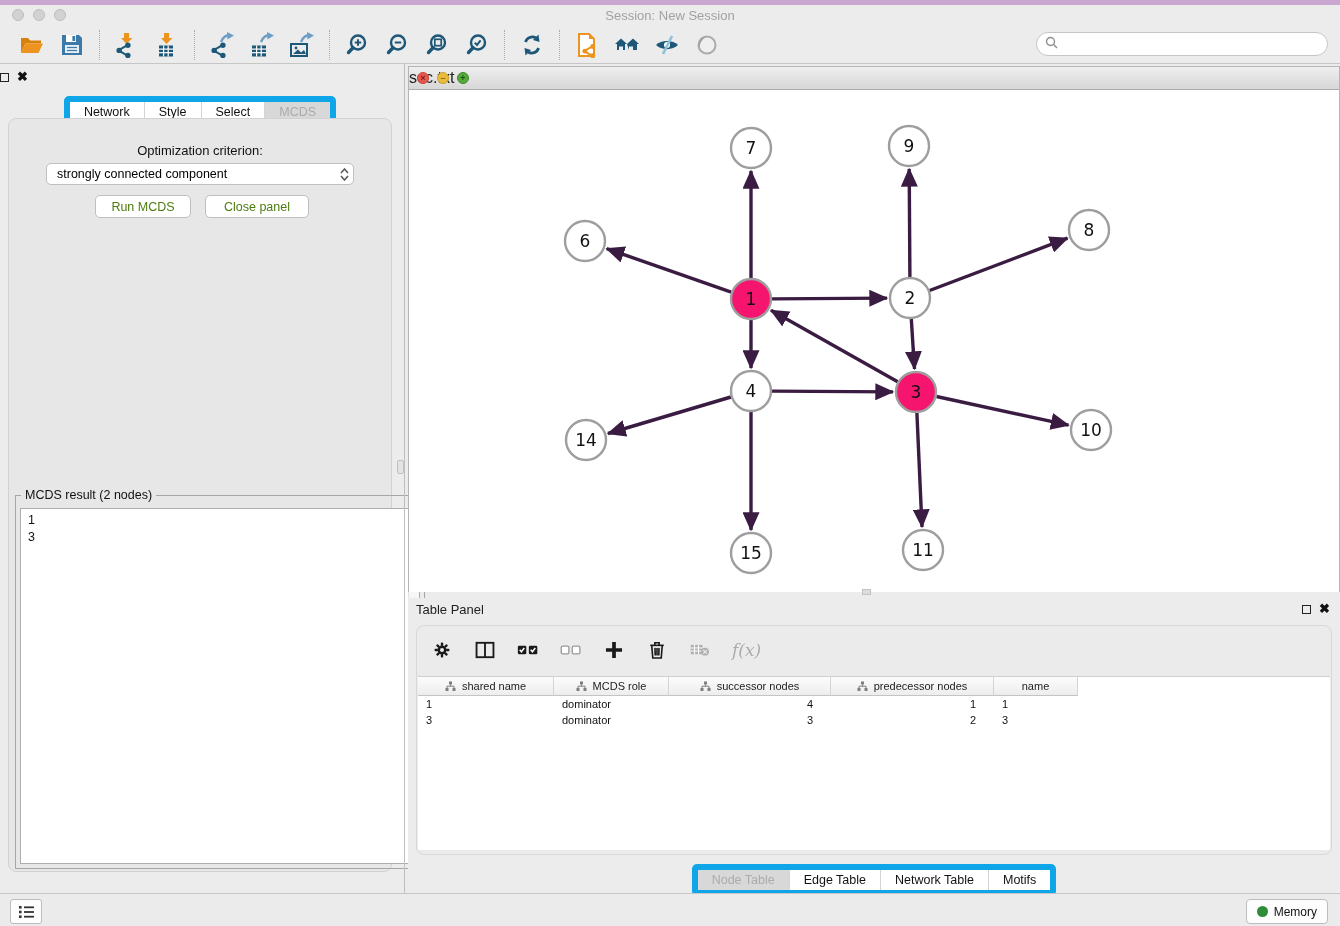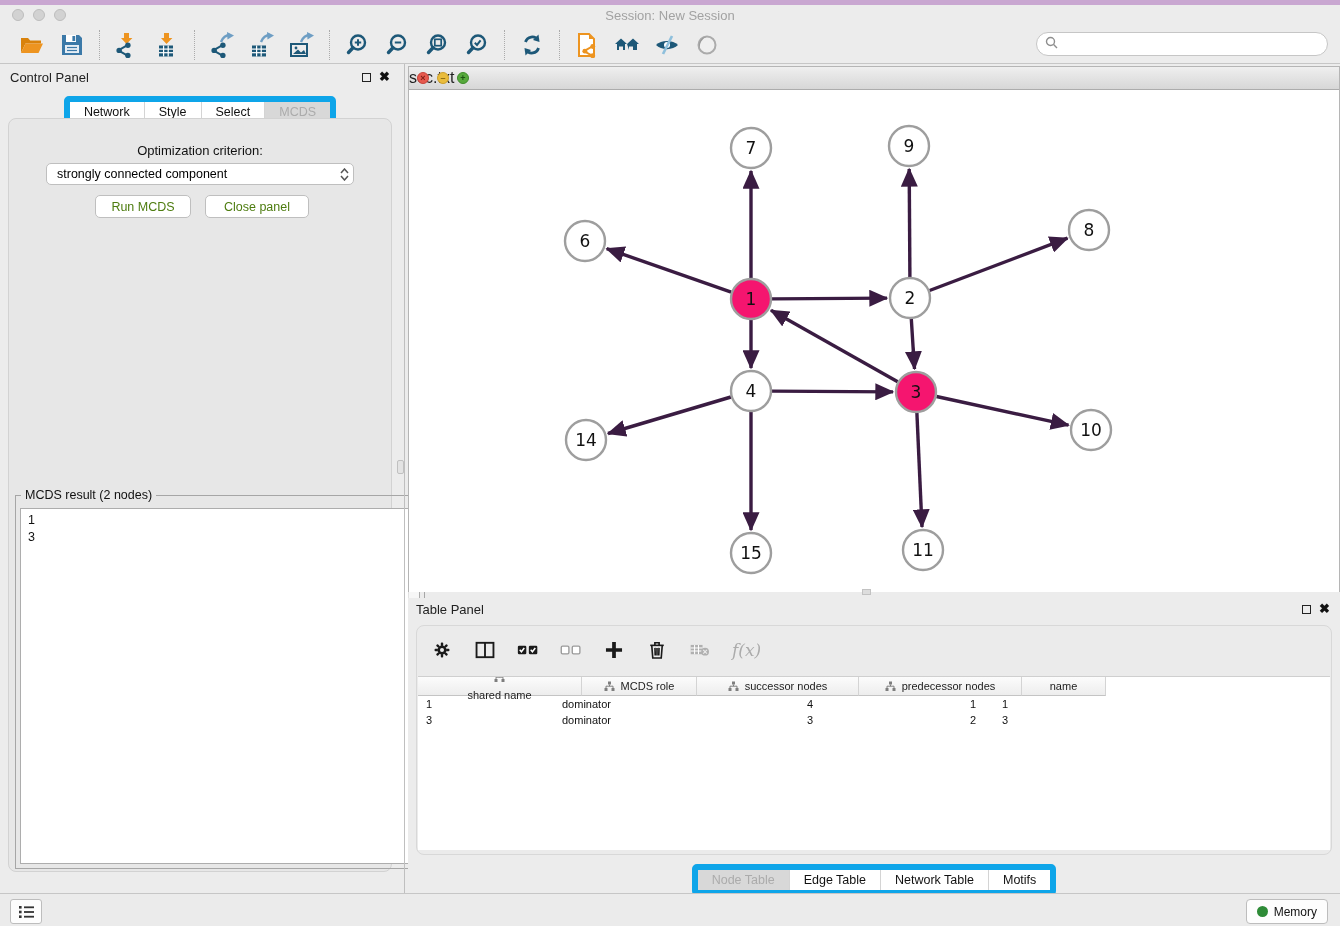--- a/index.html
+++ b/index.html
@@ -274,21 +274,20 @@
     <svg width="13" height="13" viewBox="0 0 13 13">
         <circle cx="5.5" cy="5.5" r="4" fill="none" stroke="#8E8E8E" stroke-width="1.4"></circle>
         <line x1="8.6" y1="8.6" x2="12" y2="12" stroke="#8E8E8E" stroke-width="1.4"></line>
       </svg>
   </span>
   <input placeholder="" style="">
 </div>
 
 <div id="control-panel" class="abs">
   <div class="panel-header">
-    <span class="ph-title">Control Panel</span>
     <span class="ph-icons">
       <span class="float-icon"></span>
       <span class="close-icon">✖</span>
     </span>
   </div>
   <div id="cp-tabs">
       <span class="seg" id="cp-seg">
         <span class="seg-item">Network</span>
         <span class="seg-item">Style</span>
         <span class="seg-item">Select</span>
@@ -479,21 +478,21 @@
               <line x1="9.2" y1="0" x2="9.2" y2="11" stroke="#fff" stroke-width="1.2"></line>
             </g>
             <circle cx="19" cy="15" r="4.6" fill="#B0B0B0"></circle>
             <path d="M16.8 12.8 l4.4 4.4 M21.2 12.8 l-4.4 4.4" stroke="#EBEBEB" stroke-width="1.4"></path>
           </svg>
         </div>
         <span id="fx-label">f(x)</span>
       </div>
     <div id="tp-table">
       <div id="tp-header">
-          <div class="th" style="width: 164px; flex-direction: column;">
+          <div class="th" style="width: 136px;">
             <span style="display:flex">
               <svg width="11" height="11" viewBox="0 0 11 11">
                 <g fill="#7E7E7E">
                   <rect x="4" y="0.5" width="3" height="3"></rect>
                   <rect x="0.5" y="7" width="3" height="3"></rect>
                   <rect x="7.5" y="7" width="3" height="3"></rect>
                 </g>
                 <path d="M5.5 3.5 V5.2 M2 7 V5.2 H9 V7" fill="none" stroke="#7E7E7E" stroke-width="1"></path>
               </svg>
             </span>

